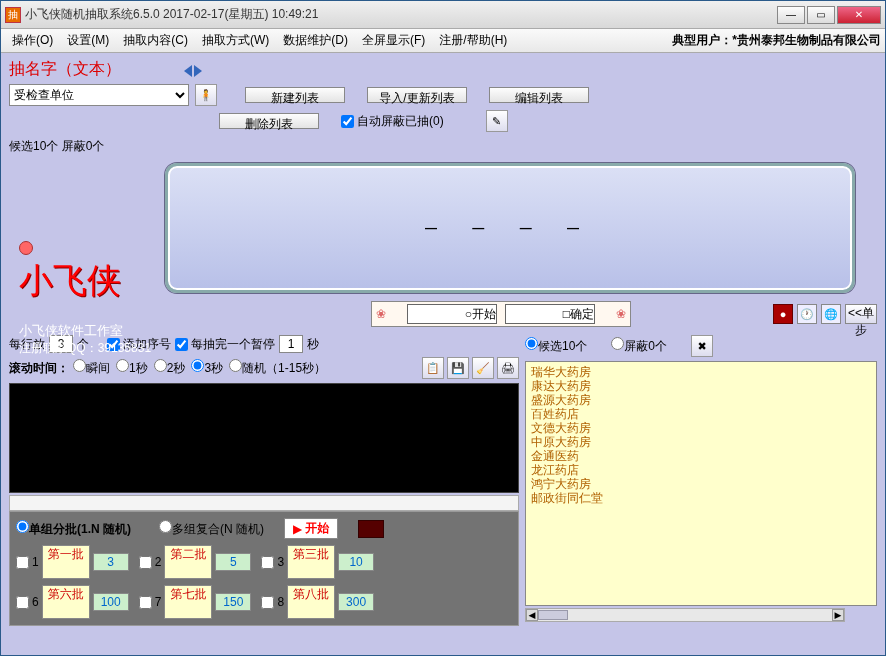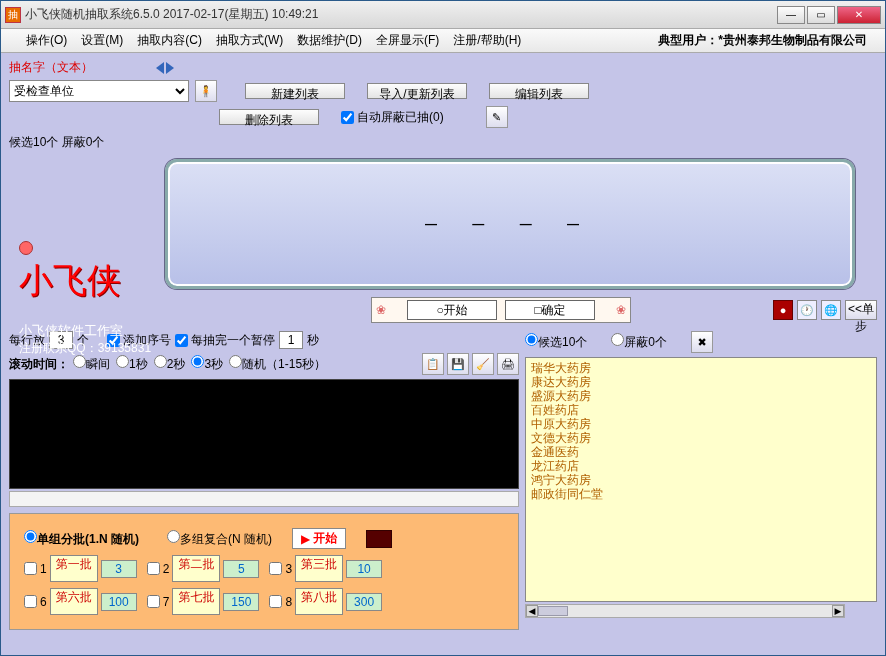--- a/index.html
+++ b/index.html
@@ -4,63 +4,63 @@
 <style>
 * { box-sizing: border-box; margin: 0; padding: 0; font-family: "SimSun", "宋体", sans-serif; font-size: 12px; }
 body { background: #d4d0c8; width: 886px; height: 656px; overflow: hidden; }
 .window { width: 886px; height: 656px; background: #fff; border: 1px solid #2a5a8a; }
 .titlebar { height: 28px; background: linear-gradient(#f0f0f0,#d8d8d8); border-bottom: 1px solid #aaa; display: flex; align-items: center; padding: 0 4px; }
 .titlebar-icon { width: 16px; height: 16px; background: #e86c00; border: 1px solid #b34; color: #fff; font-size: 10px; text-align: center; line-height: 14px; margin-right: 4px; }
 .titlebar-text { flex: 1; color: #333; }
 .winbtns { display: flex; gap: 2px; }
 .winbtn { width: 28px; height: 18px; border: 1px solid #888; background: linear-gradient(#fdfdfd,#dcdcdc); text-align: center; line-height: 15px; font-size: 10px; cursor: pointer; }
 .winbtn.close { background: linear-gradient(#e68,#c23); color: #fff; width: 44px; }
-.menubar { height: 24px; background: linear-gradient(#fafafa,#e8e8e8); border-bottom: 1px solid #aaa; display: flex; align-items: center; padding: 0 18px; gap: 0; }
+.menubar { height: 24px; background: linear-gradient(#fafafa,#e8e8e8); border-bottom: 1px solid #aaa; display: flex; align-items: center; padding: 0 4px; gap: 0; }
 .menuitem { padding: 3px 7px; cursor: pointer; white-space: nowrap; }
 .menu-user { margin-left: auto; font-weight: bold; }
 .client { background: #c5c5e8; height: calc(100% - 52px); padding: 6px 8px 8px 8px; position: relative; }
-.section-title { color: #d00; font-size: 12px; font-family: "SimHei", sans-serif; }
+.section-title { color: #d00; font-size: 16px; font-family: "SimHei", sans-serif; }
 .nav-arrows { display: inline-flex; gap: 2px; margin-left: 60px; vertical-align: middle; }
 .arrow { width: 0; height: 0; border-top: 6px solid transparent; border-bottom: 6px solid transparent; cursor: pointer; }
 .arrow.left { border-right: 8px solid #36b; }
 .arrow.right { border-left: 8px solid #36b; }
 .row { display: flex; align-items: center; gap: 6px; margin-top: 4px; }
 select { height: 22px; background: #fff; border: 1px solid #888; }
 .icon-btn { width: 22px; height: 22px; border: 1px solid #999; background: linear-gradient(#fff,#dde); cursor: pointer; display: inline-flex; align-items: center; justify-content: center; font-size: 11px; }
 .btn { height: 16px; padding: 0 10px; border: 1px solid #888; background: linear-gradient(#fdfdfd,#e4e4e4); cursor: pointer; line-height: 20px; }
 .w100 { width: 100px; text-align: center; }
 .check { display: inline-flex; align-items: center; gap: 3px; }
 .display-panel { margin-top: 8px; height: 130px; width: 690px; margin-left: 156px; background: linear-gradient(#dbe0f5,#b8c0e8); border: 3px solid #8aa; border-radius: 12px; box-shadow: inset 0 0 0 2px #fff, 0 0 0 1px #668; display: flex; align-items: center; justify-content: center; gap: 24px; font-size: 48px; letter-spacing: 16px; color: #000; font-weight: bold; }
 .logo { position: absolute; left: 18px; top: 188px; }
 .logo-badge { width: 14px; height: 14px; border-radius: 50%; background: #f66; border: 1px solid #a33; display: inline-block; }
 .logo-text { font-family: cursive; font-size: 34px; color: #f00; text-shadow: 1px 1px #800; }
 .studio { color: #fff; font-size: 13px; margin-top: 18px; }
 .studio2 { color: #fff; font-size: 12px; }
 .control-bar { margin-top: 8px; display: flex; align-items: center; gap: 6px; }
 .deco-box { width: 260px; height: 26px; background: #fff8f0; border: 1px solid #888; display: flex; align-items: center; justify-content: center; gap: 8px; position: relative; }
 .deco-box::before, .deco-box::after { content: "❀"; color: #d66; position: absolute; }
 .deco-box::before { left: 4px; } .deco-box::after { right: 4px; }
-.bigbtn { width: 90px; height: 20px; border: 1px solid #666; background: #fff; cursor: pointer; text-align: center; }
+.bigbtn { width: 90px; height: 20px; border: 1px solid #666; background: #fff; cursor: pointer; text-align: right; }
 .tool-icons { display: flex; gap: 4px; margin-left: auto; align-items: center; }
 .tool-ic { width: 20px; height: 20px; border: 1px solid #888; background: #eef; cursor: pointer; display: flex; align-items: center; justify-content: center; font-size: 11px; }
 .tool-ic.red { background: #a00; color: #fff; border-color: #600; }
 .step-btn { width: 32px; height: 20px; border: 1px solid #888; background: linear-gradient(#fff,#dde); cursor: pointer; text-align: center; }
 .lower { display: flex; gap: 6px; margin-top: 8px; }
 .left-col { width: 510px; }
 .right-col { flex: 1; }
 .form-row { display: flex; align-items: center; gap: 4px; margin-bottom: 4px; }
 input[type=text] { height: 18px; border: 1px solid #888; background: #fff; padding: 0 2px; }
 .num { width: 24px; text-align: center; }
 .radio-set { display: flex; align-items: center; gap: 6px; }
 .blackbox { width: 100%; height: 110px; background: #000; border: 1px solid #444; }
 .whitebar { width: 100%; height: 16px; background: #f4f4f4; border: 1px solid #aaa; margin-top: 2px; }
-.group-panel { border: 1px solid #999; background: #fdba74; padding: 14px; margin-top: 6px; }
+.group-panel { border: 1px solid #999; background: #737373; padding: 6px; margin-top: 0; }
 .batch-row { display: flex; gap: 10px; margin-top: 6px; }
 .batch { display: flex; align-items: center; gap: 3px; }
-.batch-label { width: 48px; height: 27px; background: #ffffcc; border: 1px solid #888; color: #c00; text-align: center; line-height: 16px; }
+.batch-label { width: 48px; height: 34px; background: #ffffcc; border: 1px solid #888; color: #c00; text-align: center; line-height: 16px; }
 .batch-num { width: 36px; height: 18px; background: #ccefcc; border: 1px solid #888; color: #06c; text-align: center; line-height: 16px; }
 .right-head { display: flex; align-items: center; gap: 24px; margin-bottom: 4px; }
 .list-panel { width: 100%; height: 245px; background: #ffffcc; border: 1px solid #888; padding: 3px 5px; color: #b06000; line-height: 14px; overflow: hidden; }
 .scrollbar-stub { width: 320px; height: 14px; background: #e8e8e8; border: 1px solid #aaa; margin-top: 2px; position: relative; }
 .scrollbar-stub .thumb { position: absolute; left: 12px; top: 1px; width: 30px; height: 10px; background: #ccd; border: 1px solid #99a; }
 .scrollbar-stub .arr { position: absolute; top: 0; width: 12px; height: 12px; background: #ddd; border: 1px solid #999; text-align: center; font-size: 9px; line-height: 10px; }
 .scrollbar-stub .arr.l { left: 0; } .scrollbar-stub .arr.r { right: 0; }
 .small-icons { display: flex; gap: 3px; }
 .start-red { background: #fff; border: 1px solid #888; padding: 1px 8px; color: #f00; cursor: pointer; display: inline-flex; align-items: center; gap: 3px; }
 .red-square { width: 26px; height: 18px; background: #500; border: 1px solid #300; }
@@ -244,22 +244,22 @@
         <div class="right-head">
           <label><input type="radio" name="rl" checked="" style=""><span>候选10个</span></label>
           <label><input type="radio" name="rl" style=""><span>屏蔽0个</span></label>
           <span class="icon-btn">✖</span>
         </div>
         <div class="list-panel" id="cand-list">
             <div>瑞华大药房</div>
             <div>康达大药房</div>
             <div>盛源大药房</div>
             <div>百姓药店</div>
+            <div>文德大药房</div>
             <div>中原大药房</div>
-            <div>文德大药房</div>
             <div>金通医药</div>
             <div>龙江药店</div>
             <div>鸿宁大药房</div>
             <div>邮政街同仁堂</div>
           </div>
         <div class="scrollbar-stub">
           <div class="arr l">◀</div>
           <div class="thumb"></div>
           <div class="arr r">▶</div>
         </div>

